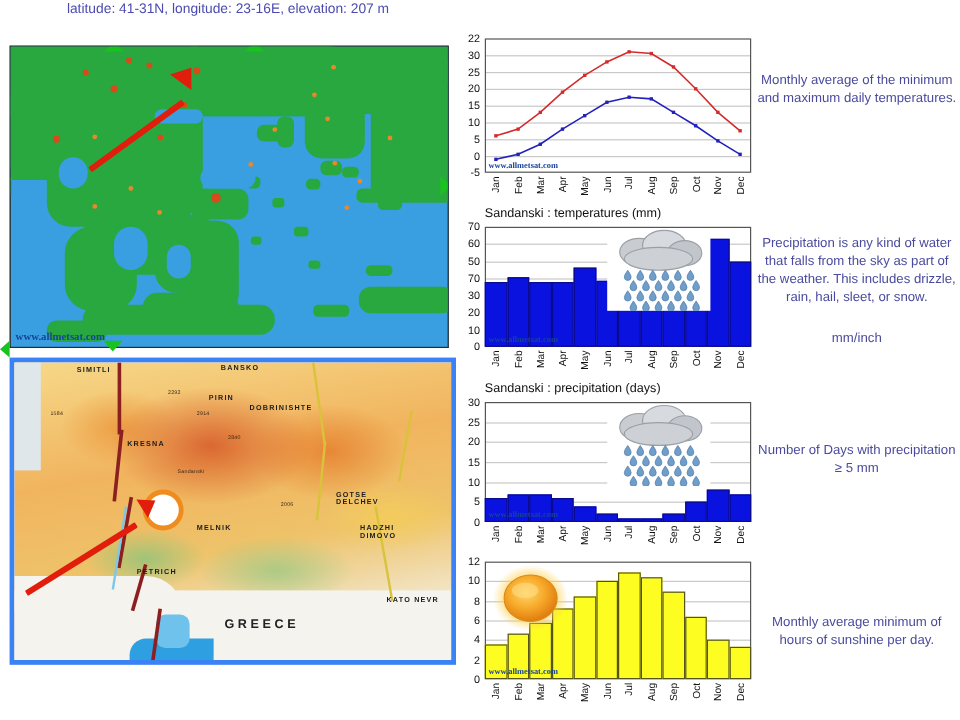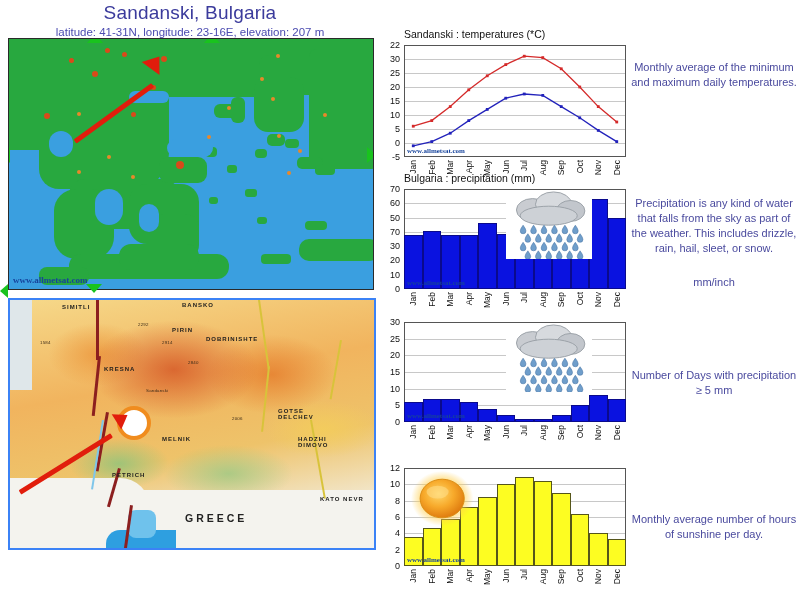--- a/index.html
+++ b/index.html
@@ -11,21 +11,21 @@
   
   #header{position:absolute;left:0;top:0;width:380px;height:36px;text-align:center;}
   #page-title{font-size:19px;color:#3b3b9c;letter-spacing:.2px;margin-top:2px;}
   #coords{font-size:11.5px;color:#4b4bb0;margin-top:2px;}
 
   
   .map{position:absolute;overflow:hidden;}
   #map-overview{left:8px;top:38px;width:364px;height:250px;background:#3a9fe0;
       border:1px solid #2a2a2a;}
   #map-topo{left:8px;top:298px;width:364px;height:248px;background:#f2f2ef;
-      border:2px solid #3b82f6;}
+      border:4px solid #3b82f6;}
 
   .landmass{position:absolute;background:#28a83f;}
   .sea{position:absolute;background:#3a9fe0;}
   .citydot{position:absolute;width:5px;height:5px;border-radius:50%;background:#d94a1a;}
   .citydot.small{width:4px;height:4px;background:#e8882a;}
   .arrow-line{position:absolute;background:#e11d0c;transform-origin:0 50%;height:5px;border-radius:1px;}
   .arrowhead{position:absolute;width:0;height:0;}
   .greenmark{position:absolute;width:0;height:0;border-left:8px solid transparent;
       border-right:8px solid transparent;}
   .watermark{position:absolute;font-size:9px;color:#16439b;font-weight:bold;
@@ -66,21 +66,20 @@
   .wm-chart{position:absolute;font-size:7px;color:#16439b;font-weight:bold;
         font-family:"Liberation Serif",serif;z-index:5;}
   .caption{position:absolute;left:630px;width:168px;text-align:center;
         font-size:11px;color:#4a4a9e;line-height:1.35;}
   svg{display:block;}
 </style>
 </head>
 <body>
 
 <div id="header">
-  <div id="page-title">Sandanski, Bulgaria</div>
   <div id="coords">latitude: 41-31N, longitude: 23-16E, elevation: 207 m</div>
 </div>
 
 <div class="map" id="map-overview">
 
   <div class="landmass" style="left:-4px;top:-4px;width:270px;height:62px;"></div>
   <div class="landmass" style="left:-4px;top:-4px;width:160px;height:115px;border-bottom-right-radius:40px;"></div>
   <div class="landmass" style="left:150px;top:-4px;width:120px;height:40px;"></div>
   <div class="landmass" style="left:200px;top:-4px;width:175px;height:34px;"></div>
   <div class="landmass" style="left:-4px;top:40px;width:70px;height:60px;border-bottom-right-radius:30px;"></div>
@@ -194,21 +193,20 @@
   <div class="topo-label" style="left:136px;top:88px;">Sandanski</div>
   <div class="topo-label" style="left:128px;top:22px;">2292</div>
   <div class="topo-label" style="left:152px;top:40px;">2914</div>
   <div class="topo-label" style="left:178px;top:60px;">2840</div>
   <div class="topo-label" style="left:30px;top:40px;">1584</div>
   <div class="topo-label" style="left:222px;top:116px;">2006</div>
   <div class="topo-label greece" style="left:175px;top:212px;">GREECE</div>
 </div>
 
 <div class="chart-panel" style="top:28px;">
-  <div class="chart-title">Sandanski : temperatures (*C)</div>
   <div class="plot-wrap" id="wrap-temp" style="height:150px;">
       <div class="plot" style="left:26px;top:4px;width:222px;height:112px;"></div>
       <div class="ylab" style="left:0px;top:116px;">-5</div>
       <div class="gridline" style="left:27px;top:102px;width:220px;"></div>
       <div class="ylab" style="left:0px;top:102px;">0</div>
       <div class="gridline" style="left:27px;top:88px;width:220px;"></div>
       <div class="ylab" style="left:0px;top:88px;">5</div>
       <div class="gridline" style="left:27px;top:74px;width:220px;"></div>
       <div class="ylab" style="left:0px;top:74px;">10</div>
       <div class="gridline" style="left:27px;top:60px;width:220px;"></div>
@@ -259,21 +257,21 @@
       <div class="xlab" style="left:178.25px;top:119px;">Sep</div>
       <div class="xlab" style="left:196.75px;top:119px;">Oct</div>
       <div class="xlab" style="left:215.25px;top:119px;">Nov</div>
       <div class="xlab" style="left:233.75px;top:119px;">Dec</div>
       <div class="wm-chart" style="left:29px;top:106px;">www.allmetsat.com</div>
     </div>
 </div>
 <div class="caption" style="top:60px;">Monthly average of the minimum and maximum daily temperatures.</div>
 
 <div class="chart-panel" style="top:172px;">
-  <div class="chart-title">Bulgaria : precipitation (mm)</div>
+  <div class="chart-title">Sandanski : temperatures (mm)</div>
   <div class="plot-wrap" id="wrap-pmm" style="height:135px;">
       <div class="plot" style="left:26px;top:4px;width:222px;height:100px;"></div>
       <div class="ylab" style="left:0px;top:104px;">0</div>
       <div class="gridline" style="left:27px;top:89.71428571428572px;width:220px;"></div>
       <div class="ylab" style="left:0px;top:89.71428571428572px;">10</div>
       <div class="gridline" style="left:27px;top:75.42857142857143px;width:220px;"></div>
       <div class="ylab" style="left:0px;top:75.42857142857143px;">20</div>
       <div class="gridline" style="left:27px;top:61.142857142857146px;width:220px;"></div>
       <div class="ylab" style="left:0px;top:61.142857142857146px;">30</div>
       <div class="gridline" style="left:27px;top:46.85714285714286px;width:220px;"></div>
@@ -343,20 +341,21 @@
       <div class="xlab" style="left:196.75px;top:107px;">Oct</div>
       <div class="xlab" style="left:215.25px;top:107px;">Nov</div>
       <div class="xlab" style="left:233.75px;top:107px;">Dec</div>
       <div class="wm-chart" style="left:29px;top:94px;">www.allmetsat.com</div>
     </div>
 </div>
 <div class="caption" style="top:196px;">Precipitation is any kind of water that falls from the sky as part of the weather. This includes drizzle, rain, hail, sleet, or snow.</div>
 <div class="caption" style="top:275px;">mm/inch</div>
 
 <div class="chart-panel" style="top:318px;">
+  <div class="chart-title">Sandanski : precipitation (days)</div>
   <div class="plot-wrap" id="wrap-pdays" style="height:135px;">
       <div class="plot" style="left:26px;top:4px;width:222px;height:100px;"></div>
       <div class="ylab" style="left:0px;top:104px;">0</div>
       <div class="gridline" style="left:27px;top:87.33333333333334px;width:220px;"></div>
       <div class="ylab" style="left:0px;top:87.33333333333334px;">5</div>
       <div class="gridline" style="left:27px;top:70.66666666666667px;width:220px;"></div>
       <div class="ylab" style="left:0px;top:70.66666666666667px;">10</div>
       <div class="gridline" style="left:27px;top:54px;width:220px;"></div>
       <div class="ylab" style="left:0px;top:54px;">15</div>
       <div class="gridline" style="left:27px;top:37.33333333333334px;width:220px;"></div>
@@ -482,13 +481,13 @@
       <div class="xlab" style="left:122.75px;top:105px;">Jun</div>
       <div class="xlab" style="left:141.25px;top:105px;">Jul</div>
       <div class="xlab" style="left:159.75px;top:105px;">Aug</div>
       <div class="xlab" style="left:178.25px;top:105px;">Sep</div>
       <div class="xlab" style="left:196.75px;top:105px;">Oct</div>
       <div class="xlab" style="left:215.25px;top:105px;">Nov</div>
       <div class="xlab" style="left:233.75px;top:105px;">Dec</div>
       <div class="wm-chart" style="left:29px;top:92px;">www.allmetsat.com</div>
     </div>
 </div>
-<div class="caption" style="top:512px;">Monthly average number of hours of sunshine per day.</div>
+<div class="caption" style="top:512px;">Monthly average minimum of hours of sunshine per day.</div>
 
 </body></html>

